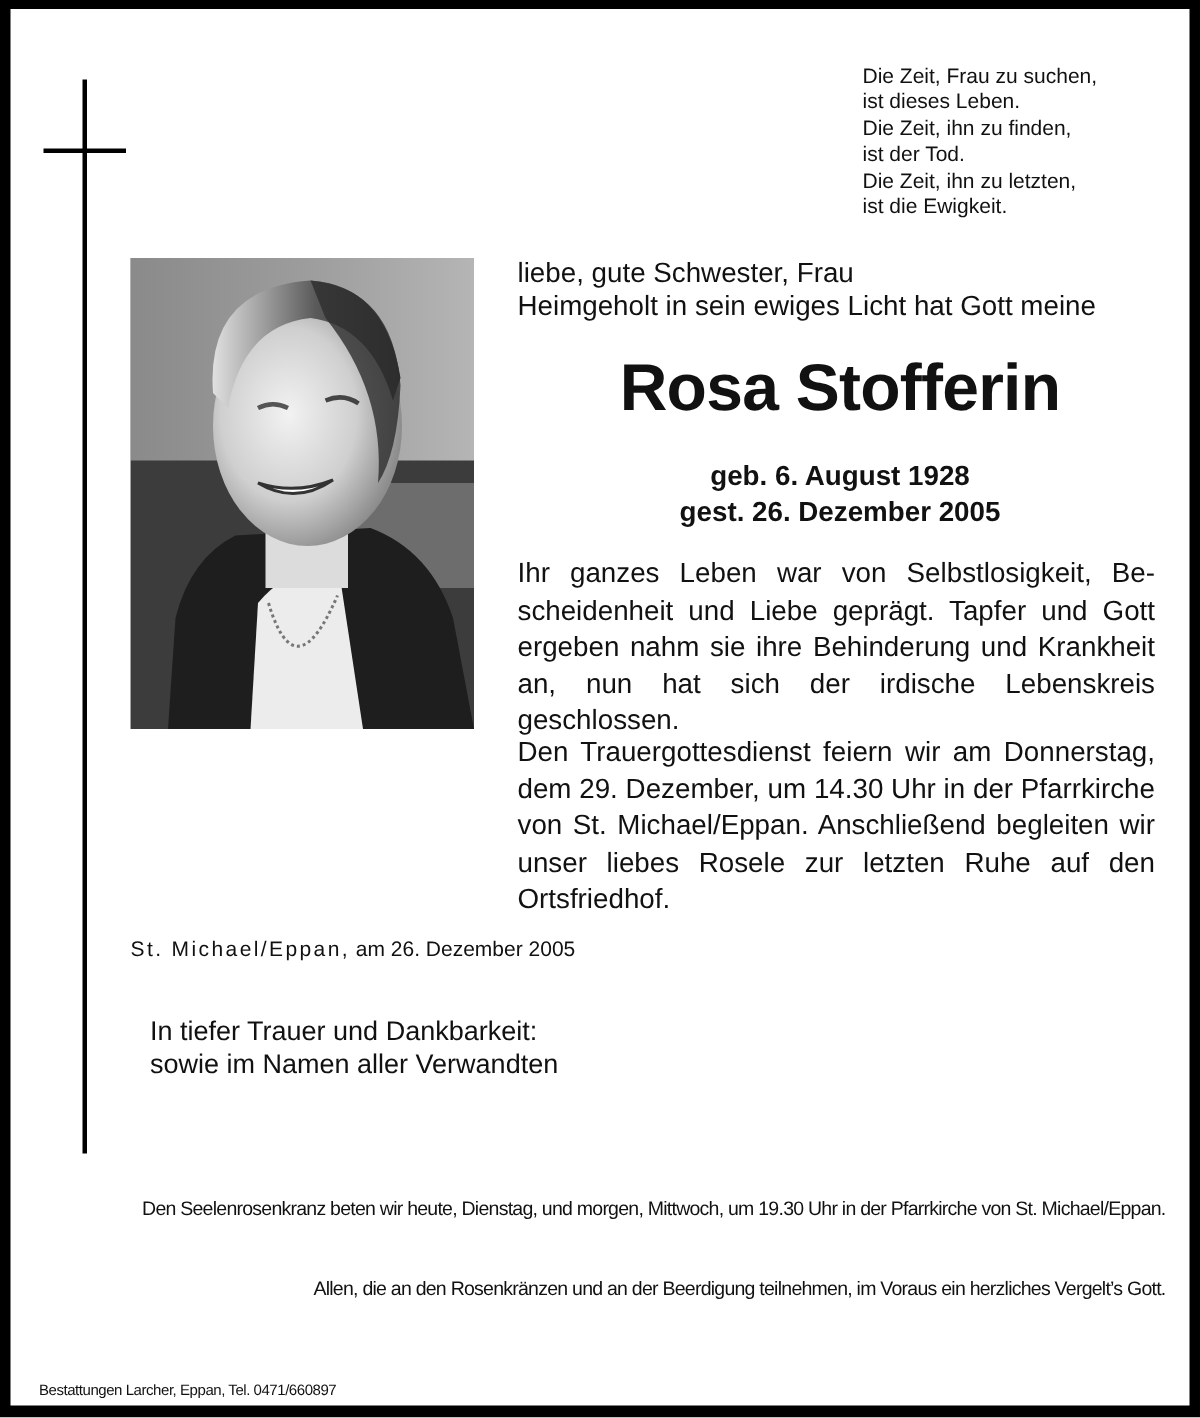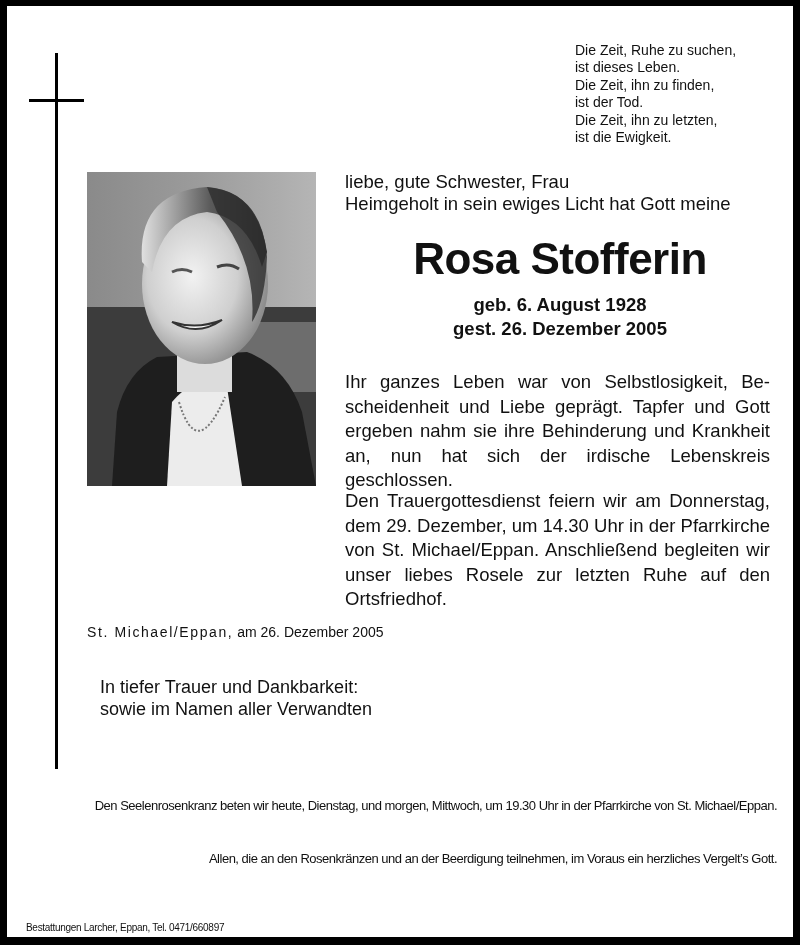--- a/index.html
+++ b/index.html
@@ -5,21 +5,21 @@
     html, body { margin: 0; padding: 0; background: #ffffff; }
     body { width: 800px; height: 945px; position: relative; overflow: hidden; font-family: "Liberation Sans", sans-serif; color: #111; }
     .frame { position: absolute; left: 0; top: 0; width: 800px; height: 945px; box-sizing: border-box; border-left: 7px solid #000; border-top: 6px solid #000; border-right: 7px solid #000; border-bottom: 8px solid #000; }
     .cross-v { position: absolute; left: 55px; top: 53px; width: 3px; height: 716px; background: #000; }
     .cross-h { position: absolute; left: 29px; top: 99px; width: 55px; height: 3px; background: #000; }
     .poem { position: absolute; left: 575px; top: 42px; font-size: 14px; line-height: 17.4px; }
     .poem div { white-space: nowrap; }
     .photo { position: absolute; left: 87px; top: 172px; width: 229px; height: 314px; overflow: hidden; background: #777; }
     .intro { position: absolute; left: 345px; top: 171px; width: 430px; font-size: 18.5px; line-height: 22px; }
     .name { position: absolute; left: 345px; top: 232px; width: 430px; text-align: center; font-weight: bold; font-size: 44px; line-height: 54px; letter-spacing: -0.5px; }
-    .dates { position: absolute; left: 345px; top: 293px; width: 430px; text-align: center; font-weight: bold; font-size: 18.5px; line-height: 24px; }
+    .dates { position: absolute; left: 345px; top: 305px; width: 430px; text-align: center; font-weight: bold; font-size: 18.5px; line-height: 24px; }
     .para { position: absolute; left: 345px; width: 425px; font-size: 18.5px; line-height: 24.5px; text-align: justify; hyphens: manual; }
     .p1 { top: 370px; }
     .p2 { top: 489px; }
     .place { position: absolute; left: 87px; top: 620px; font-size: 14px; line-height: 24px; white-space: nowrap; }
     .place .spaced { letter-spacing: 1.6px; }
     .signoff { position: absolute; left: 100px; top: 676px; font-size: 18px; line-height: 22px; }
     .signoff div { white-space: nowrap; }
     .bottom { position: absolute; left: 87px; width: 690px; font-size: 13px; line-height: 22.5px; letter-spacing: -0.5px; text-align: right; }
     .b1 { top: 795px; }
     .b2 { top: 848px; }
@@ -27,21 +27,21 @@
   </style>
 </head>
 <body>
 
 <div class="frame"></div>
 
 <div class="cross-v"></div>
 <div class="cross-h"></div>
 
 <div class="poem">
-  <div>Die Zeit, Ruhe zu suchen,</div>
+  <div>Die Zeit, Frau zu suchen,</div>
   <div>ist dieses Leben.</div>
   <div>Die Zeit, ihn zu finden,</div>
   <div>ist der Tod.</div>
   <div>Die Zeit, ihn zu letzten,</div>
   <div>ist die Ewigkeit.</div>
 </div>
 
 <div class="photo" title="Portrait of the deceased, black and white">
   <svg width="229" height="314" viewBox="0 0 229 314" xmlns="http://www.w3.org/2000/svg">
     <defs>

